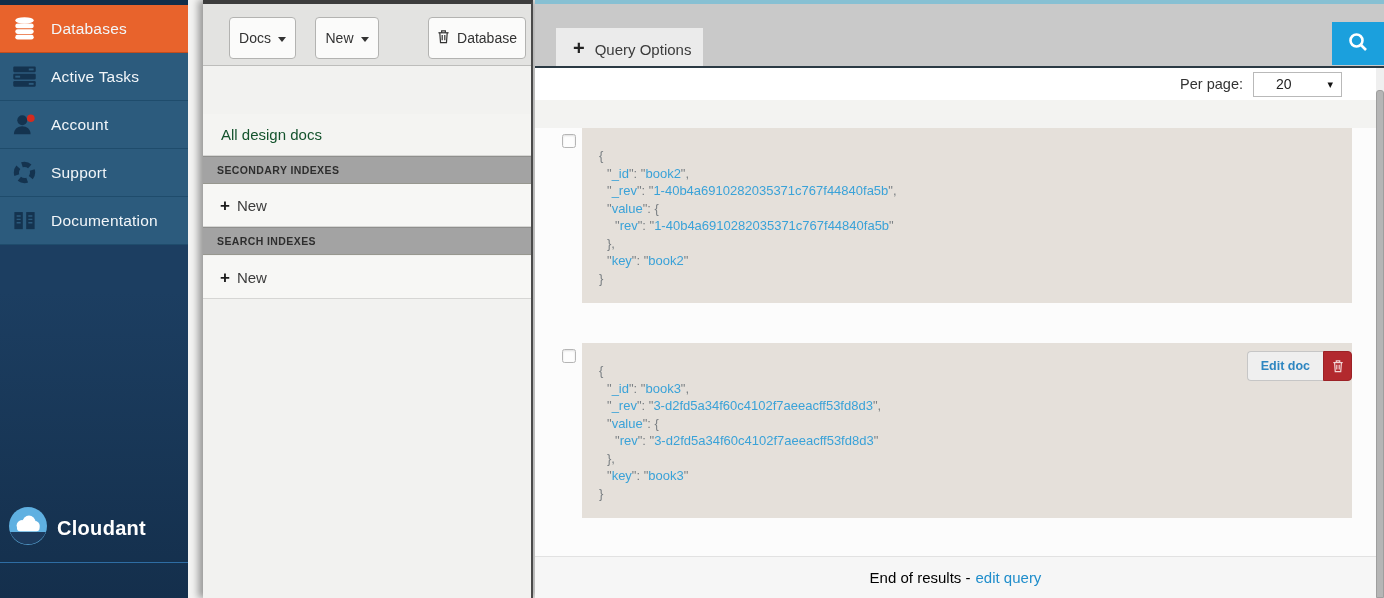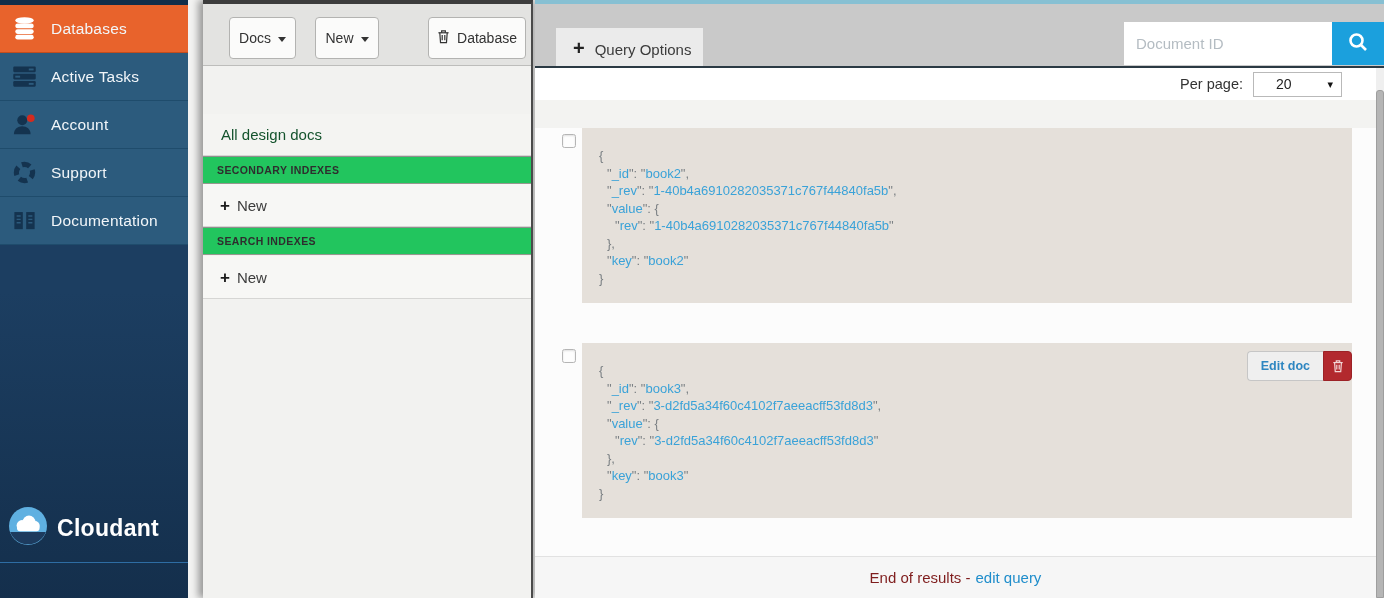--- a/index.html
+++ b/index.html
@@ -20,21 +20,21 @@
   .nav-item {
     height:48px; display:flex; align-items:center; gap:13px;
     padding-left:11px; background:var(--row-blue,#2c5b7d);
     border-bottom:1px solid #1f4c6c; cursor:pointer;
   }
   .nav-item.active { background:var(--accent-orange,#e8632c); border-bottom-color:#c24d1d; }
   .nav-item .nav-ico { width:27px; height:27px; flex:0 0 27px; }
   .nav-item .nav-label { color:#f2f6f9; font-size:15.5px; letter-spacing:.2px; }
   .sidebar-footer { position:absolute; left:0; right:0; bottom:0; height:98px; }
   .brand-row { position:absolute; left:8px; top:6px; display:flex; align-items:center; gap:9px; }
-  .brand-name { color:#fff; font-size:23px; font-weight:700; letter-spacing:.3px; }
+  .brand-name { color:#fff; font-size:20px; font-weight:700; letter-spacing:.3px; }
   .footer-divider { position:absolute; left:0; right:0; top:62px; border-top:1px solid #2e6da4; }
   .logout {
     position:absolute; left:3px; top:75px;
     font-family:"DejaVu Sans Mono","Liberation Mono",monospace;
     font-size:11.5px; letter-spacing:2px; color:#57a9dd; cursor:pointer;margin-top:24px;
   }
 
   
   .docs-panel {
     position:absolute; left:203px; top:0; width:330px; height:598px;
@@ -55,21 +55,21 @@
   }
   .caret-down {
     width:0; height:0; border-left:4.5px solid transparent;
     border-right:4.5px solid transparent; border-top:5px solid #333; margin-top:2px;
   }
   .pl-row { position:absolute; left:0; right:0; cursor:pointer; }
   .row-alldocs { top:66px; height:44px; background:var(--accent-orange,#e8632c);
     color:#fff; font-size:15px; line-height:44px; padding-left:18px; }
   .row-design { top:110px; height:42px; background:#f4f4f2; color:#14532d;
     font-size:15px; line-height:42px; padding-left:18px; border-bottom:1px solid #d6d6d4; }
-  .idx-header { height:28px; background:#22c55e; border-top:1px solid #8f8f8d;
+  .idx-header { height:28px; background:#a3a3a3; border-top:1px solid #8f8f8d;
     border-bottom:1px solid #97978f; color:#2e2e2e; font-size:10.5px; font-weight:700;
     letter-spacing:.4px; line-height:27px; padding-left:14px; cursor:default; }
   .idx-h1 { top:152px; } .idx-h2 { top:223px; }
   .new-row { height:43px; background:#f7f7f5; border-bottom:1px solid #d6d6d4;
     color:#3c3c3c; font-size:15px; line-height:43px; padding-left:17px; }
   .new-1 { top:180px; } .new-2 { top:252px; }
   .plus { font-weight:700; color:#1c1c1c; font-size:17px; margin-right:7px; }
 
   
   .main { position:absolute; left:535px; top:0; right:0; height:598px; background:#fcfcfc; }
@@ -114,21 +114,21 @@
   .doc-actions { position:absolute; top:8px; right:0; display:flex; }
   .edit-doc-btn { height:30px; padding:0 13px; background:#efefef; border:1px solid #c6c6c6;
     border-right:none; border-radius:4px 0 0 4px; color:#2e86c1; font-weight:700;
     font-size:12.5px; cursor:pointer; font-family:inherit; }
   .del-doc-btn { height:30px; width:29px; background:#b2292e; border:1px solid #9c2226;
     border-radius:0 4px 4px 0; display:flex; align-items:center; justify-content:center; cursor:pointer; }
 
   .results-footer { position:absolute; left:0; right:8px; bottom:0; height:42px;
     background:#f6f6f6; border-top:1px solid #e2e2e2; display:flex; align-items:center;
     justify-content:center; font-size:15px; }
-  .eor-text { color:#7f1d1d; }
+  .eor-text { color:#000000; }
   .edit-query-link { color:#1f8dcb; margin-left:5px; cursor:pointer; }
 
   .scrollbar { position:absolute; right:0; top:68px; bottom:0; width:8px; background:#efefef; }
   .scroll-thumb { position:absolute; top:22px; bottom:0; left:0; width:8px;
     background:#b5b5b5; border:1px solid #9e9e9e; border-radius:3px 3px 0 0; cursor:pointer; }
 </style>
 </head>
 <body>
 
 <div class="sidebar">
@@ -251,21 +251,20 @@
 
 <div class="main">
   <div class="main-topstrip"></div>
   <div class="main-headerbar">
     <div class="qo-tab">
       <span class="qo-plus">+</span>
       <span>Query Options</span>
     </div>
   </div>
   <div class="search-wrap">
-    <input class="search-input" type="text" placeholder="Document ID" style="">
     <button class="search-btn">
       <span>
         <svg viewBox="0 0 22 22" width="22" height="22" fill="none" stroke="#fff" stroke-width="2.6">
           <circle cx="9.5" cy="9.5" r="6"></circle>
             <path d="M14 14l5 5"></path>
         </svg>
       </span>
     </button>
   </div>
   <div class="main-darkline"></div>

